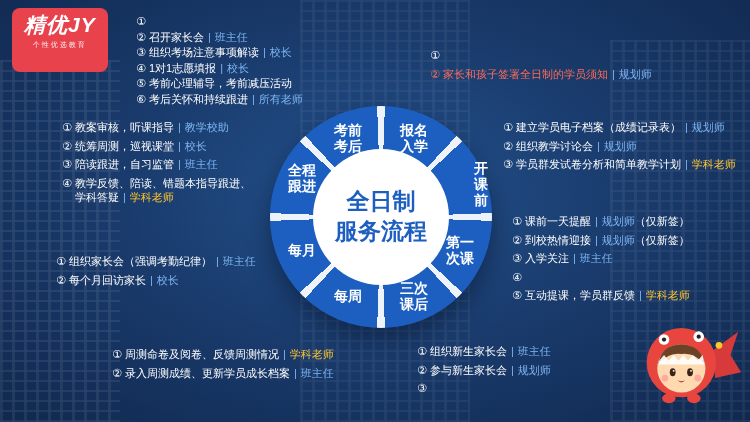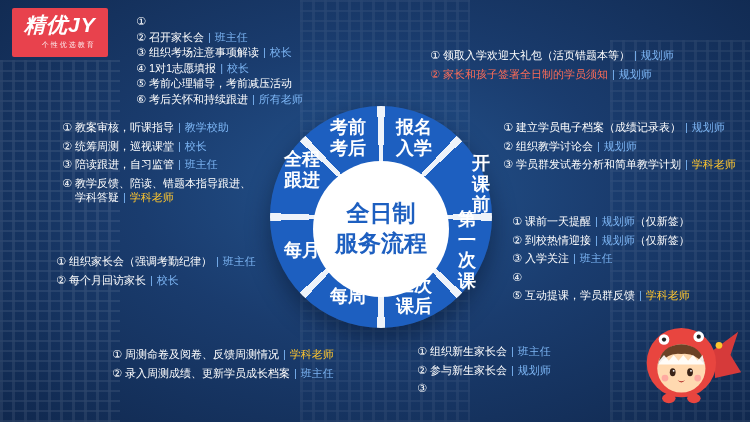--- a/index.html
+++ b/index.html
@@ -16,55 +16,55 @@
       repeating-linear-gradient(90deg, rgba(255,255,255,.7) 0 3px, transparent 3px 12px),
       repeating-linear-gradient(0deg, rgba(255,255,255,.7) 0 2px, transparent 2px 10px);
   }
   .b1{left:0;top:60px;width:120px;height:362px;opacity:.10;}
   .b2{right:0;top:40px;width:140px;height:382px;opacity:.08;}
   .b3{left:300px;top:0;width:170px;height:422px;opacity:.07;}
 
   .logo{
     position:absolute;left:12px;top:8px;z-index:2;
     background:var(--logo-red,#e8424d);
-    padding:3px 12px 7px;border-radius:2px;text-align:right;
+    padding:3px 12px 22px;border-radius:8px;text-align:center;
   }
   .logo-title{font-size:21px;font-weight:bold;font-style:italic;letter-spacing:1px;}
   .logo-tagline{font-size:7px;letter-spacing:2px;opacity:.92;margin-top:1px;}
 
   
   .ring{
     position:absolute;left:270px;top:106px;width:222px;height:222px;z-index:1;
     border-radius:50%;
     background:conic-gradient(from -2deg,
       #eef3fa 0deg 4deg,   var(--ring-blue,#1d5fc0) 4deg 45deg,
       #eef3fa 45deg 49deg, var(--ring-blue,#1d5fc0) 49deg 90deg,
       #eef3fa 90deg 94deg, var(--ring-blue,#1d5fc0) 94deg 135deg,
       #eef3fa 135deg 139deg, var(--ring-blue,#1d5fc0) 139deg 180deg,
       #eef3fa 180deg 184deg, var(--ring-blue,#1d5fc0) 184deg 225deg,
       #eef3fa 225deg 229deg, var(--ring-blue,#1d5fc0) 229deg 270deg,
       #eef3fa 270deg 274deg, var(--ring-blue,#1d5fc0) 274deg 315deg,
       #eef3fa 315deg 319deg, var(--ring-blue,#1d5fc0) 319deg 360deg);
     box-shadow:0 10px 24px rgba(0,10,30,.45);
   }
   .ring-center{
-    position:absolute;left:43px;top:55px;width:136px;height:136px;border-radius:50%;
+    position:absolute;left:43px;top:43px;width:136px;height:136px;border-radius:50%;
     background:#fff;display:flex;align-items:center;justify-content:center;
     text-align:center;color:var(--ring-blue,#1d5fc0);
     font-weight:bold;font-size:23px;line-height:1.3;white-space:pre-line;
   }
   .ring-label{
     position:absolute;transform:translate(-50%,-50%);
-    color:#fff;font-weight:bold;font-size:18px;line-height:1.15;
-    text-align:right;white-space:pre-line;
+    color:#fff;font-weight:bold;font-size:14px;line-height:1.15;
+    text-align:left;white-space:pre-line;
   }
   .seg0{left:144px;top:32px;}  .seg1{left:191px;top:78px;margin-left:20px;}
   .seg2{left:190px;top:144px;} .seg3{left:144px;top:190px;}
   .seg4{left:78px;top:190px;}  .seg5{left:32px;top:144px;}
-  .seg6{left:32px;top:64px;}   .seg7{left:78px;top:32px;}
+  .seg6{left:32px;top:72px;}   .seg7{left:78px;top:32px;}
 
   
   .list{position:absolute;z-index:2;font-size:11px;line-height:1.32;}
   .item{display:flex;margin-bottom:4px;}
   .num{margin-right:3px;color:#fff;flex:none;}
   .txt{color:#fff;}
   .sep{color:var(--role-blue,#7db6f5);padding:0 1px;}
   .role{color:var(--role-blue,#7db6f5);}
   .role.yellow{color:var(--role-yellow,#ffc62e);}
   .suf{color:#fff;}
@@ -134,21 +134,20 @@
         <span class="txt">考前心理辅导，考前减压活动</span>
       </div>
       <div class="item">
         <span class="num">⑥</span>
         <span class="txt">考后关怀和持续跟进<span class="sep"> | </span><span class="role">所有老师</span></span>
       </div>
     </div>
   <div class="list sec-enroll">
       <div class="item">
         <span class="num">①</span>
-        <span class="txt">领取入学欢迎大礼包（活页错题本等）<span class="sep"> | </span><span class="role">规划师</span></span>
       </div>
       <div class="item red-item">
         <span class="num">②</span>
         <span class="txt">家长和孩子签署全日制的学员须知<span class="sep"> | </span><span class="role">规划师</span></span>
       </div>
     </div>
   <div class="list sec-before">
       <div class="item">
         <span class="num">①</span>
         <span class="txt">建立学员电子档案（成绩记录表）<span class="sep"> | </span><span class="role">规划师</span></span>

